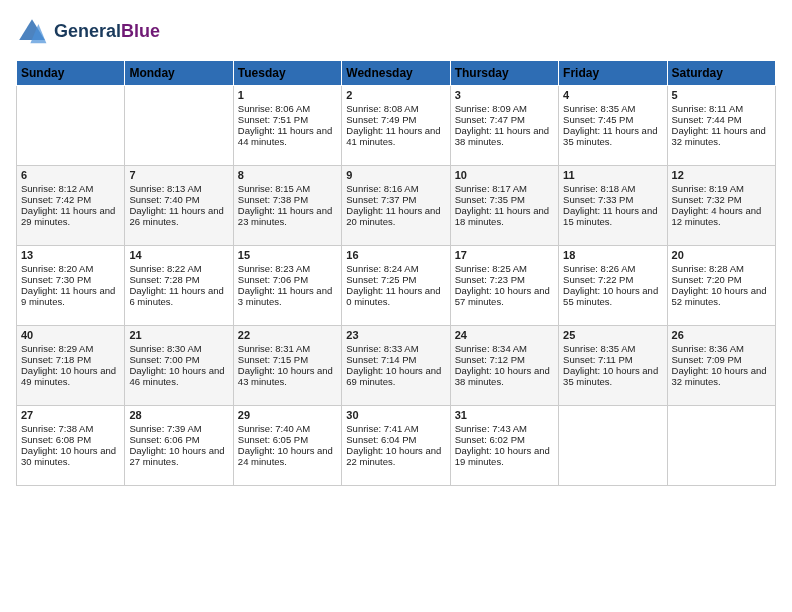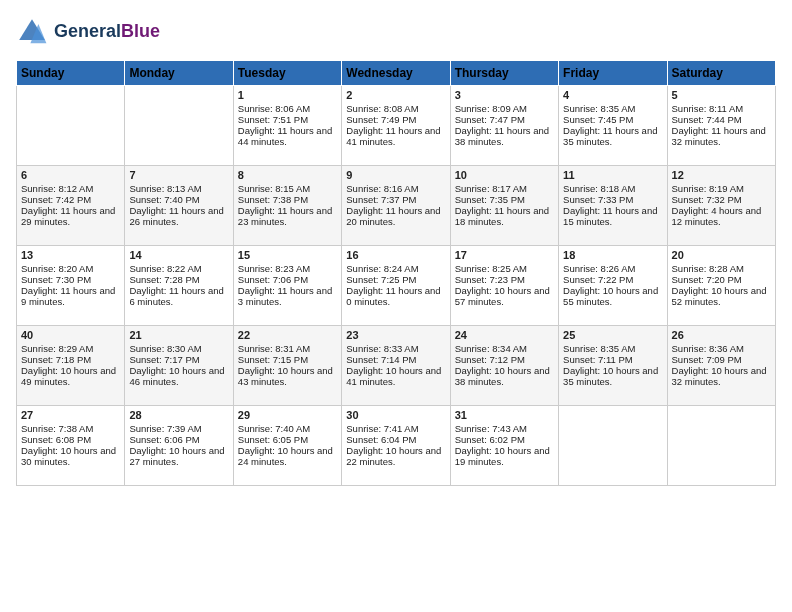--- a/index.html
+++ b/index.html
@@ -239,34 +239,34 @@
       <tr class="row-alt">
         <td>
           <span class="day-num">40</span>
           <div>Sunrise: 8:29 AM</div>
           <div>Sunset: 7:18 PM</div>
           <div>Daylight: 10 hours and 49 minutes.</div>
         </td>
         <td>
           <span class="day-num">21</span>
           <div>Sunrise: 8:30 AM</div>
-          <div>Sunset: 7:17 PM</div>
+          <div>Sunset: 7:00 PM</div>
           <div>Daylight: 10 hours and 46 minutes.</div>
         </td>
         <td>
           <span class="day-num">22</span>
           <div>Sunrise: 8:31 AM</div>
           <div>Sunset: 7:15 PM</div>
           <div>Daylight: 10 hours and 43 minutes.</div>
         </td>
         <td>
           <span class="day-num">23</span>
           <div>Sunrise: 8:33 AM</div>
           <div>Sunset: 7:14 PM</div>
-          <div>Daylight: 10 hours and 41 minutes.</div>
+          <div>Daylight: 10 hours and 69 minutes.</div>
         </td>
         <td>
           <span class="day-num">24</span>
           <div>Sunrise: 8:34 AM</div>
           <div>Sunset: 7:12 PM</div>
           <div>Daylight: 10 hours and 38 minutes.</div>
         </td>
         <td>
           <span class="day-num">25</span>
           <div>Sunrise: 8:35 AM</div>

